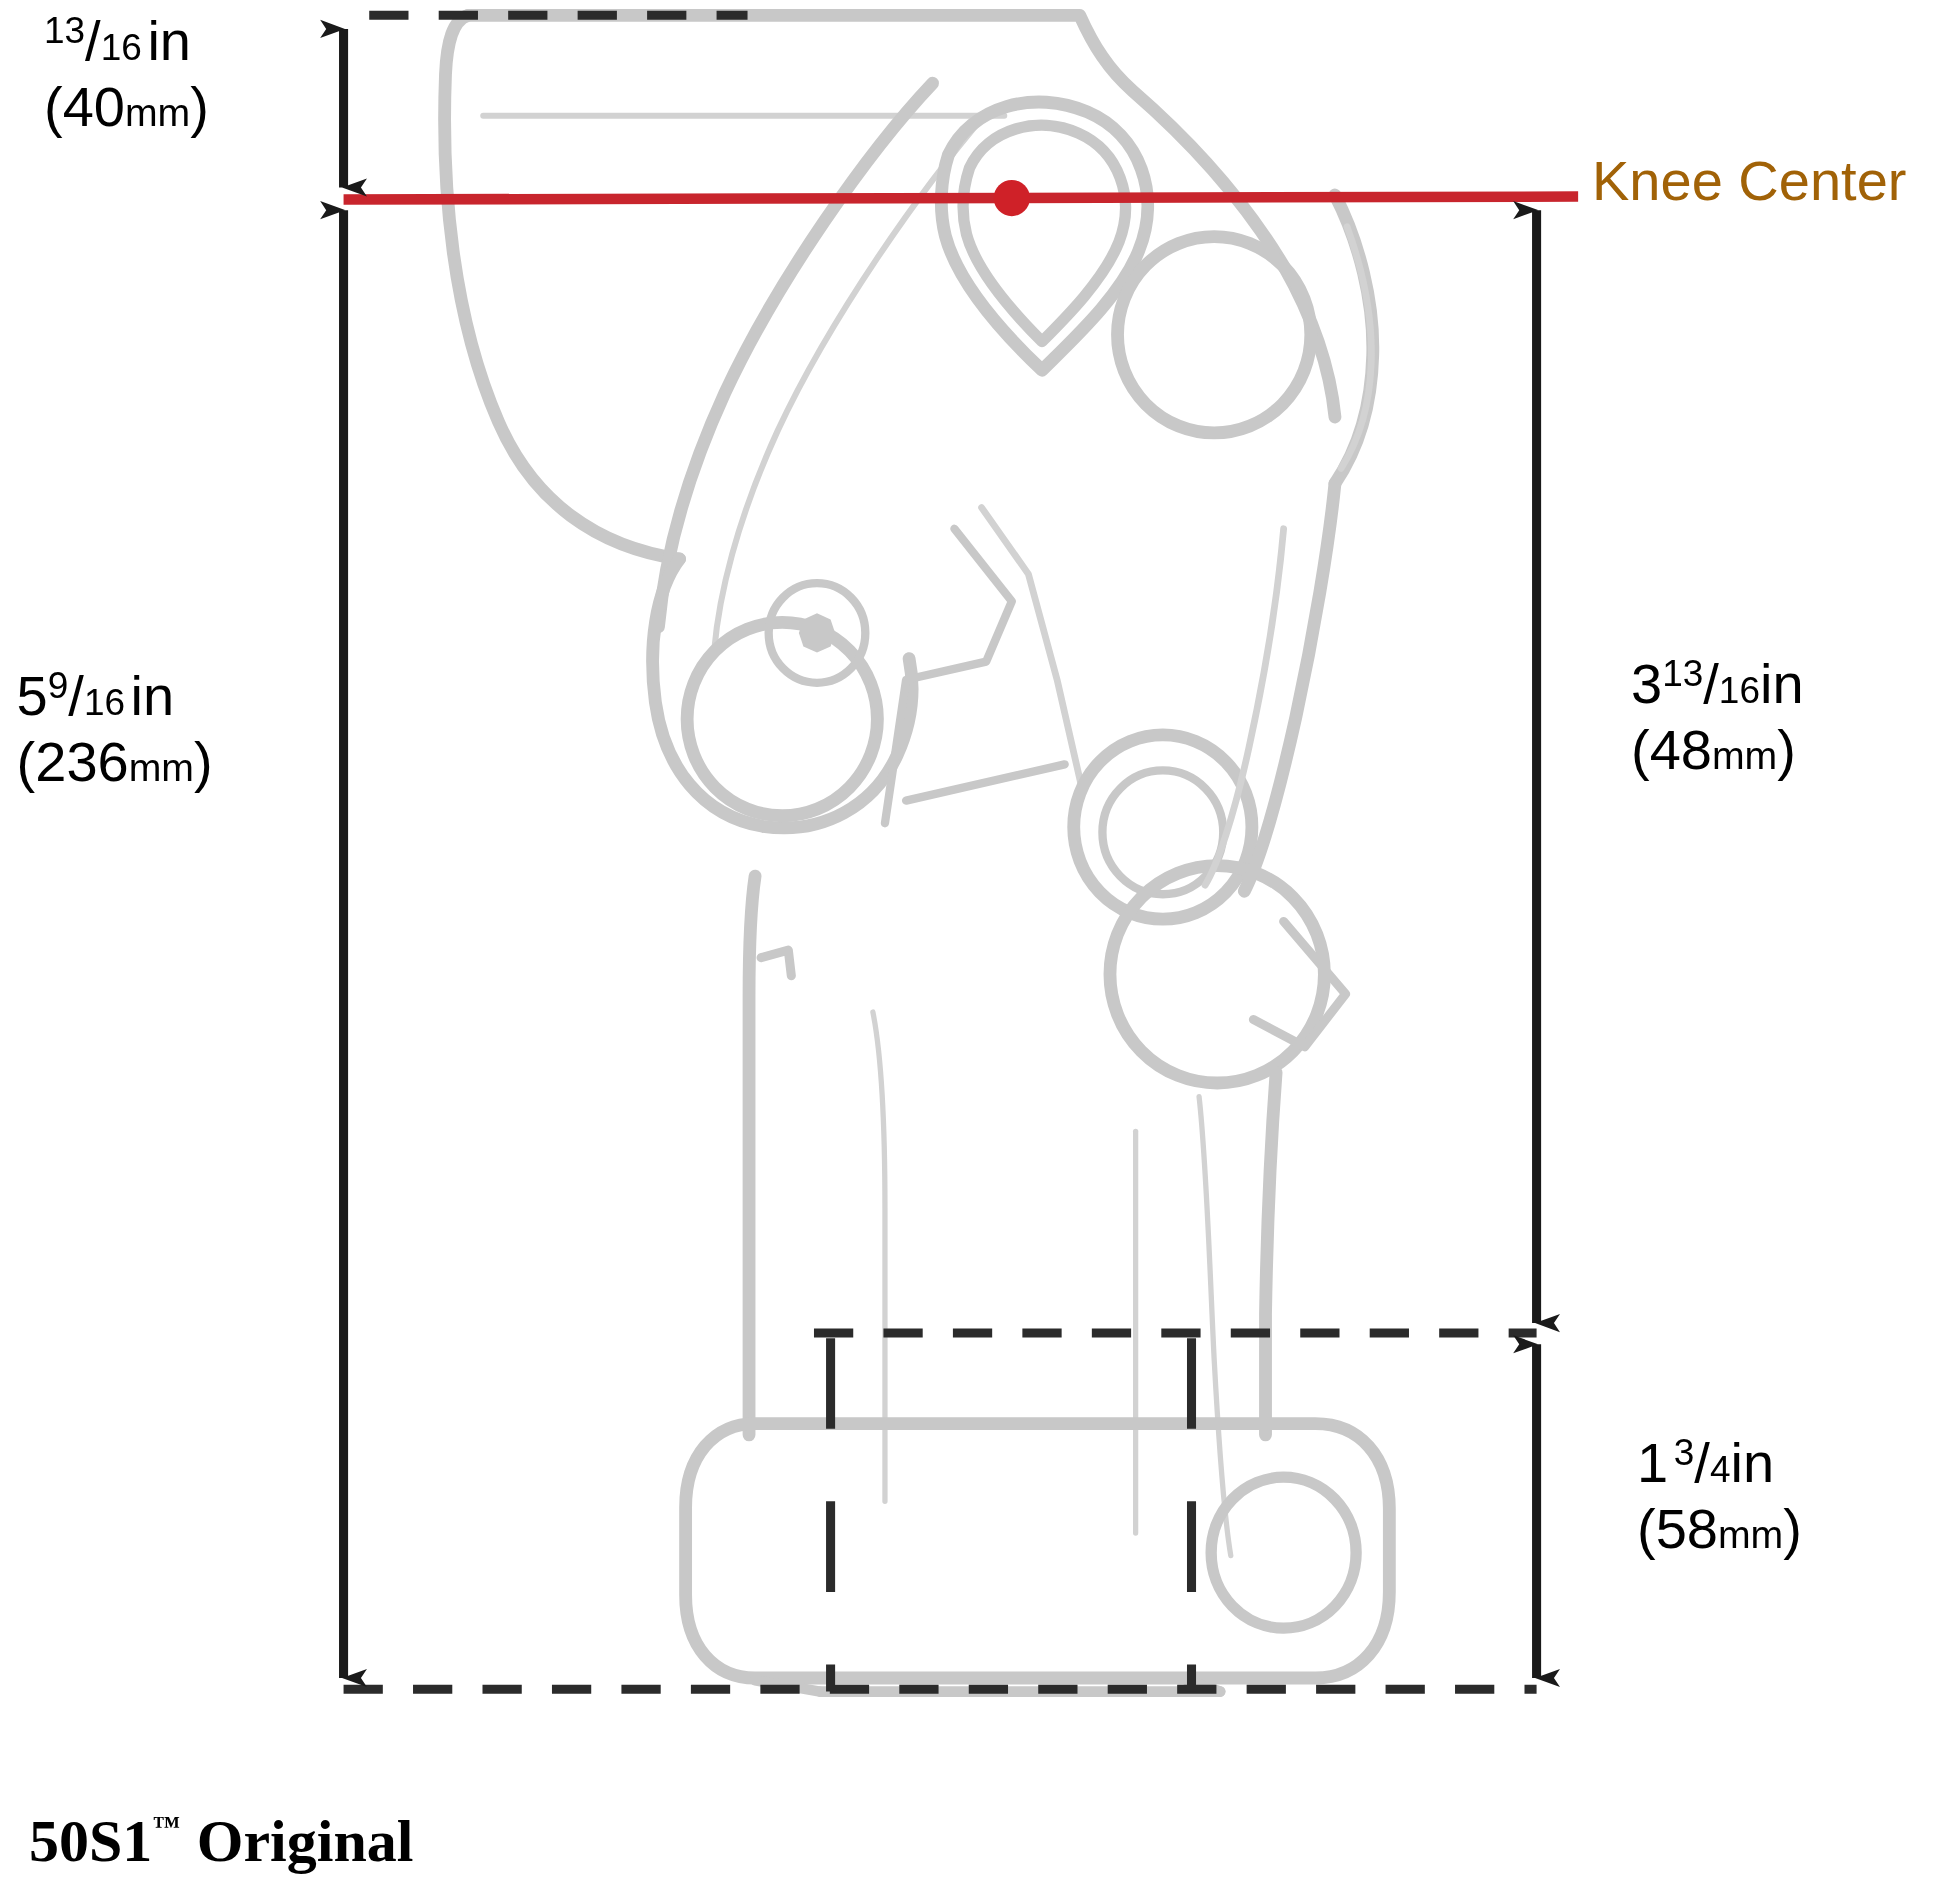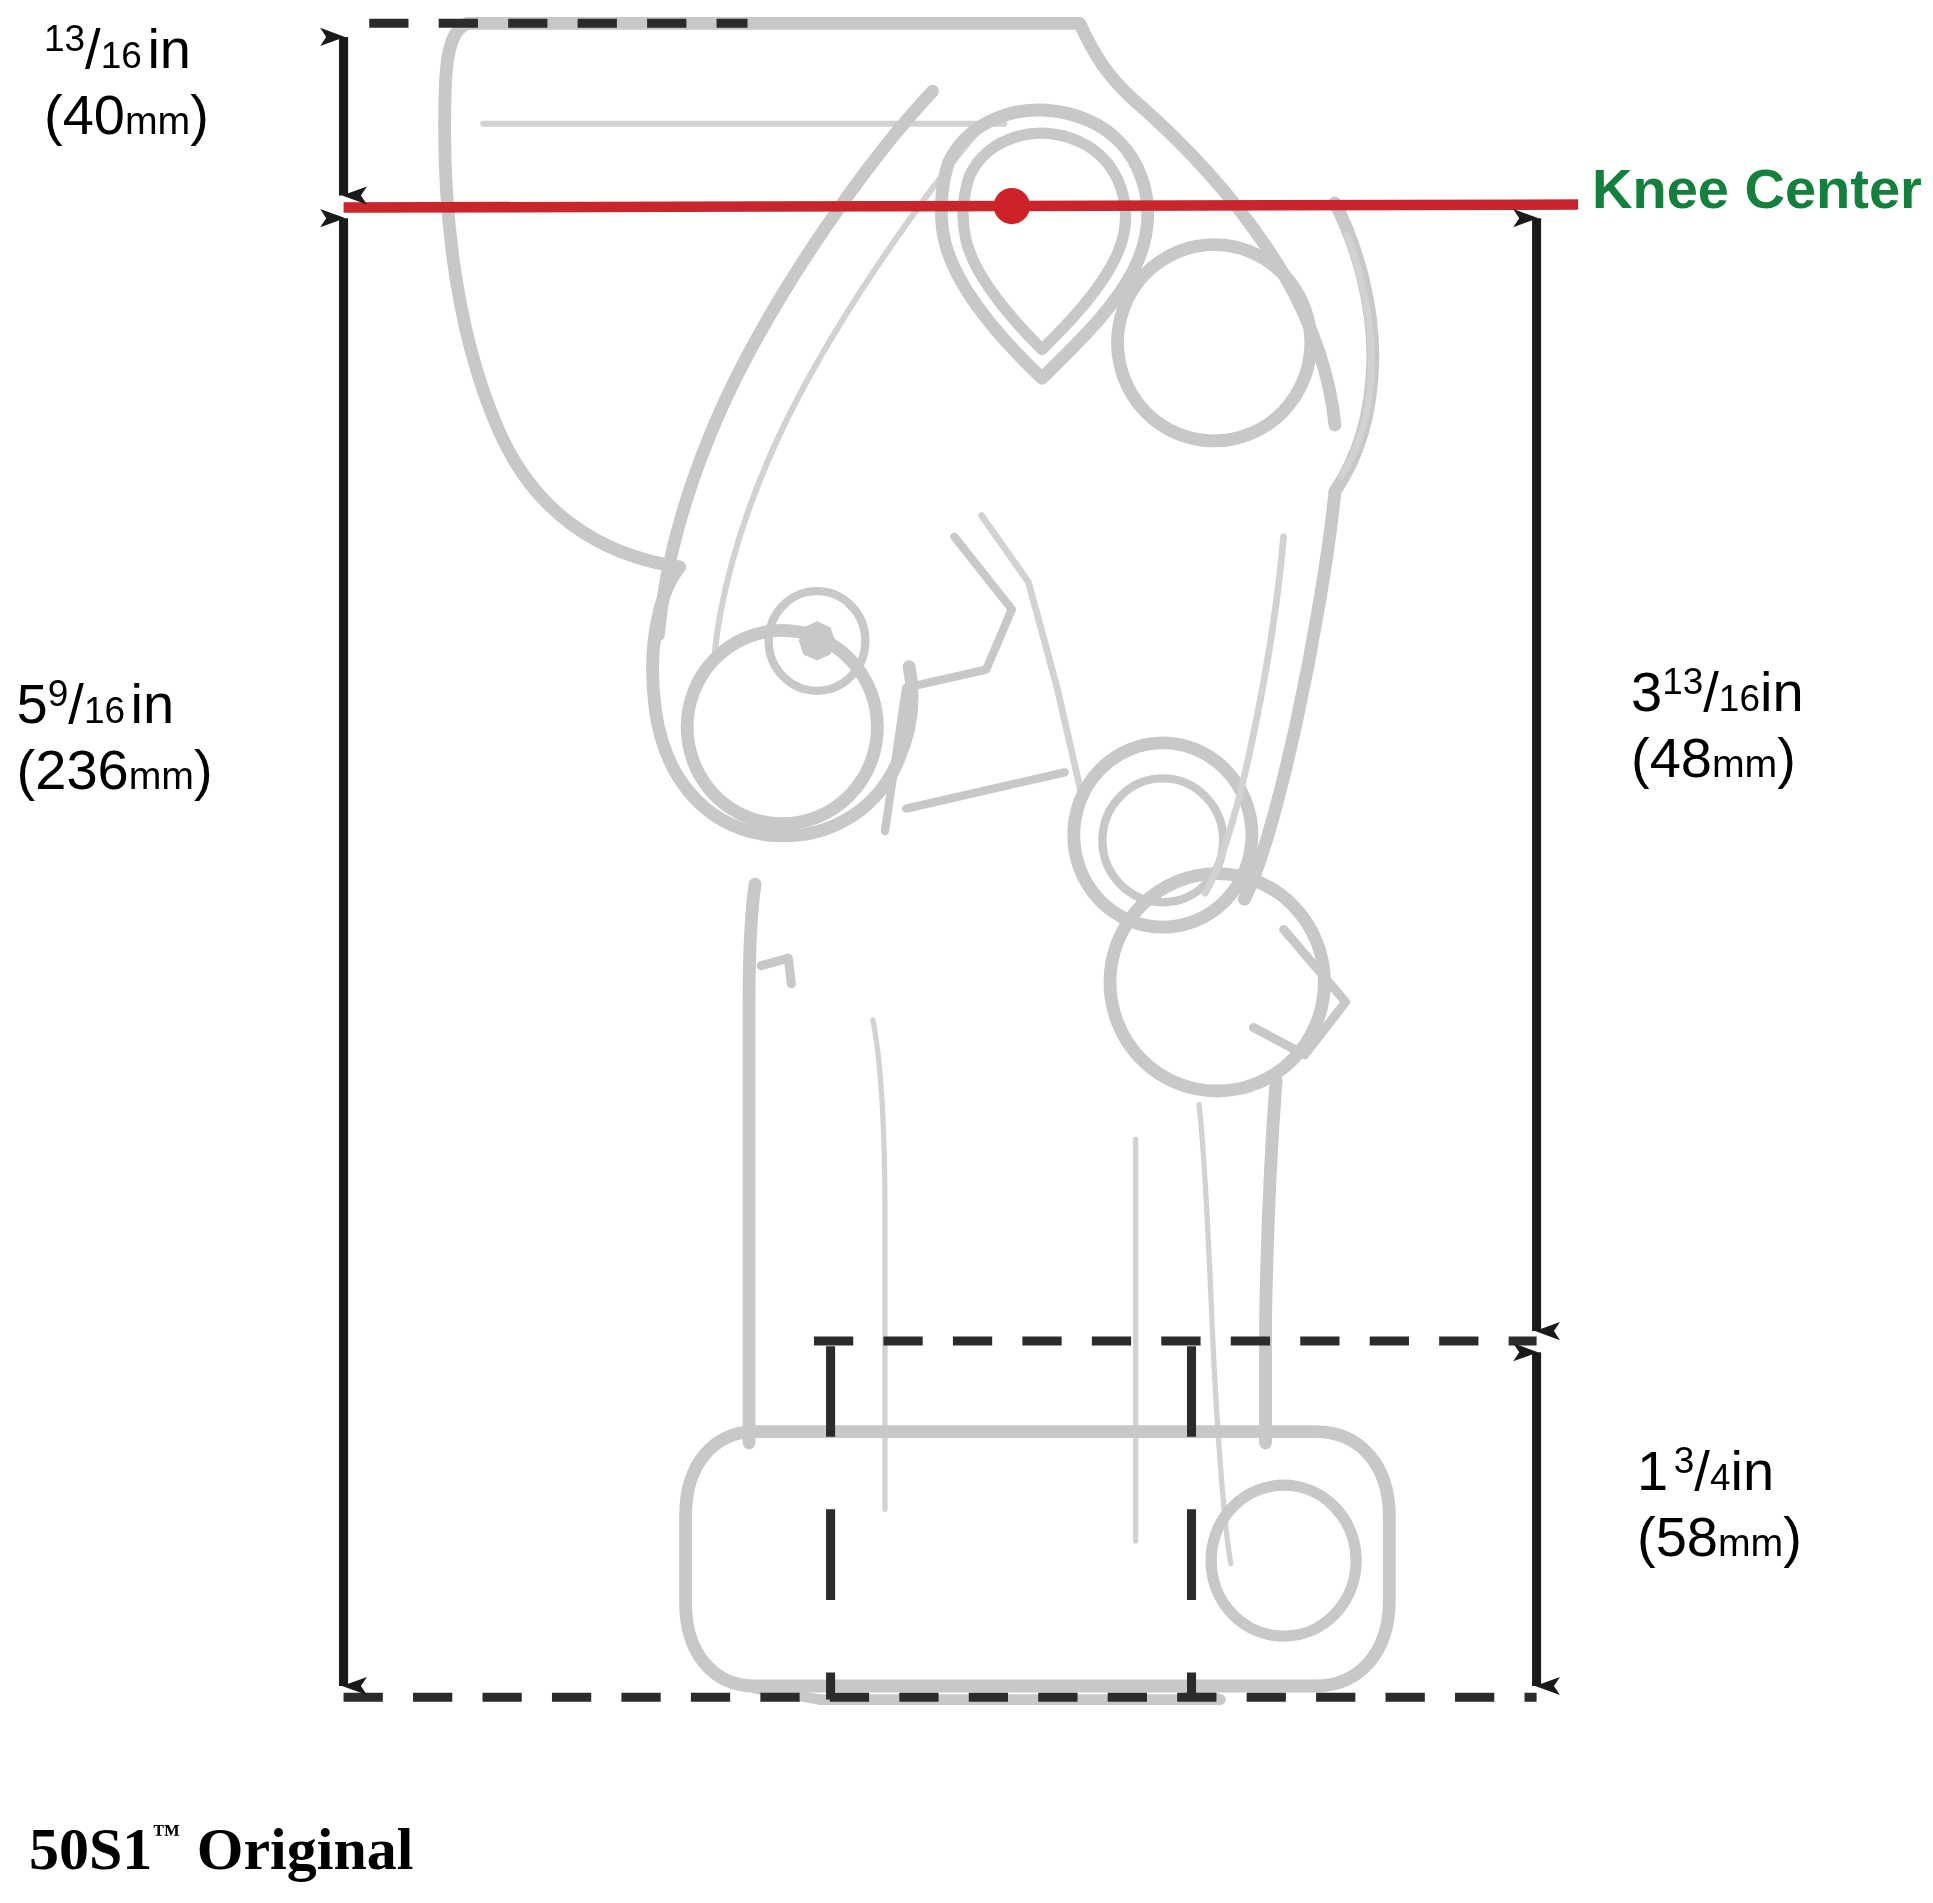--- a/index.html
+++ b/index.html
@@ -10,21 +10,21 @@
   body {
     width: 1933px;
     height: 1904px;
     font-family: "Liberation Sans", sans-serif;
     color: #000000;
     position: relative;
     overflow: hidden;
   }
   #stage {
     position: absolute;
-    top: 8px; left: 0;
+    top: 0; left: 0;
     width: 1933px;
     height: 1496px;
   }
   svg.drawing {
     position: absolute;
     top: 0; left: 0;
     width: 1933px;
     height: 1904px;
     display: block;
   }
@@ -58,25 +58,24 @@
   #dim-mid-left   { left: 16.6px;  top: 651px; margin-top: 12px; }
   #dim-mid-right  { left: 1631px; top: 651px; }
   #dim-bot-right  { left: 1637px; top: 1430px; }
 
   
   #knee-center-label {
     position: absolute;
     left: 1592px;
     top: 153px;
     font-size: 56px;
-    color: #15803d;
+    color: #a16207;
     font-family: "Liberation Sans", sans-serif;
     white-space: nowrap;
     line-height: 1;
-    font-weight: bold;
   }
 
   
   #product-caption {
     position: absolute;
     left: 29px;
     top: 1811px;
     font-size: 60px;
     font-weight: bold;
     color: #000000;

